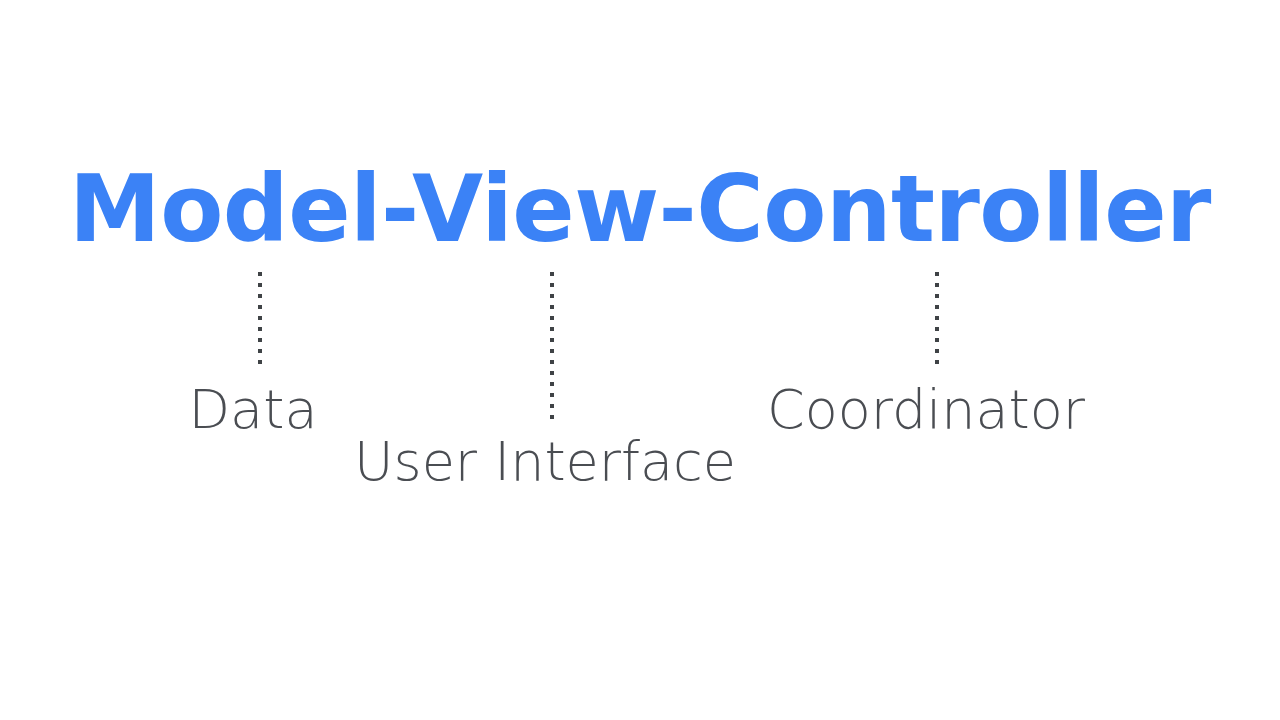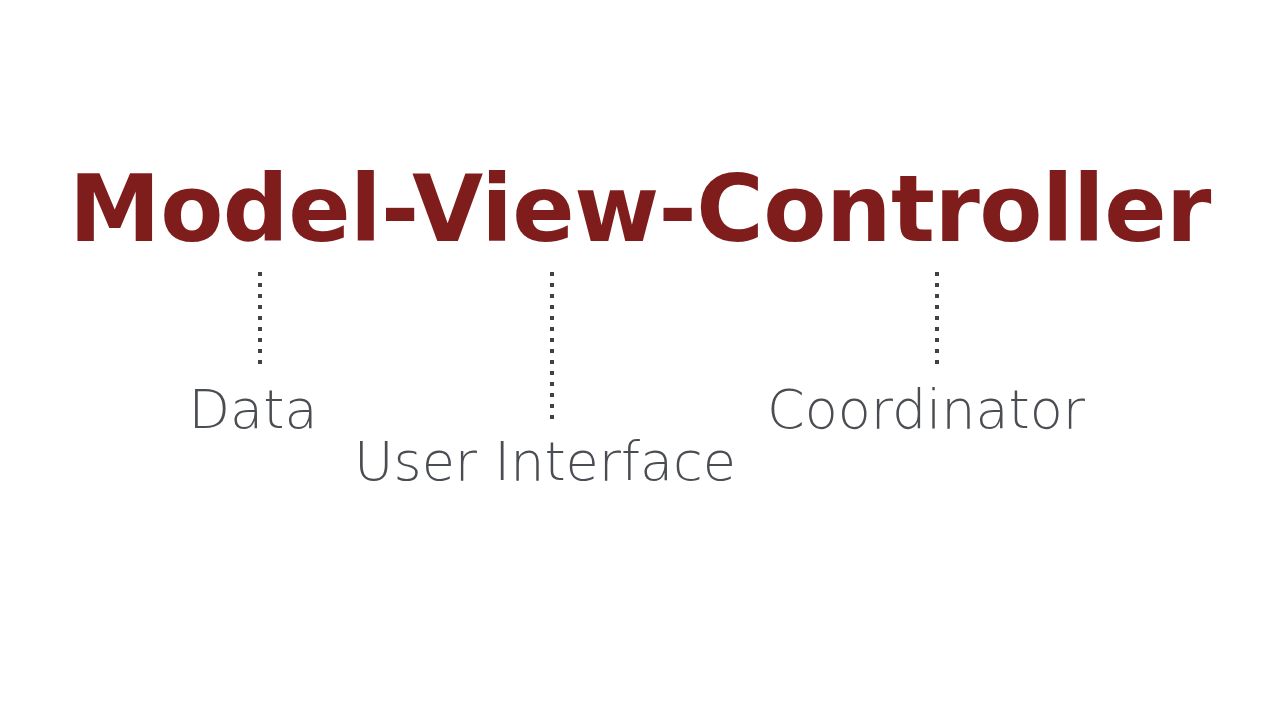--- a/index.html
+++ b/index.html
@@ -26,21 +26,21 @@
     position: absolute;
     left: 0;
     top: 160px;
     width: 1280px;
     text-align: center;
     font-family: "DejaVu Sans", sans-serif;
     font-weight: 700;
     font-size: 92px;
     line-height: 100px;
     letter-spacing: -0.5px;
-    color: #7f1d1d;
+    color: #3b82f6;
     white-space: nowrap;
   }
 
   
   .connector {
     position: absolute;
     width: 4px;
     background-image: linear-gradient(
       to bottom,
       #3f4346 0px,

